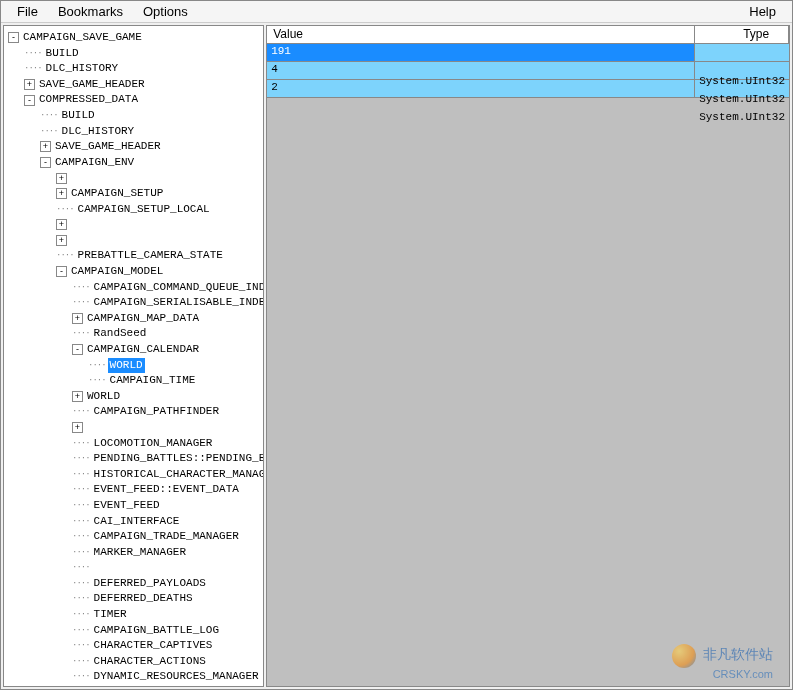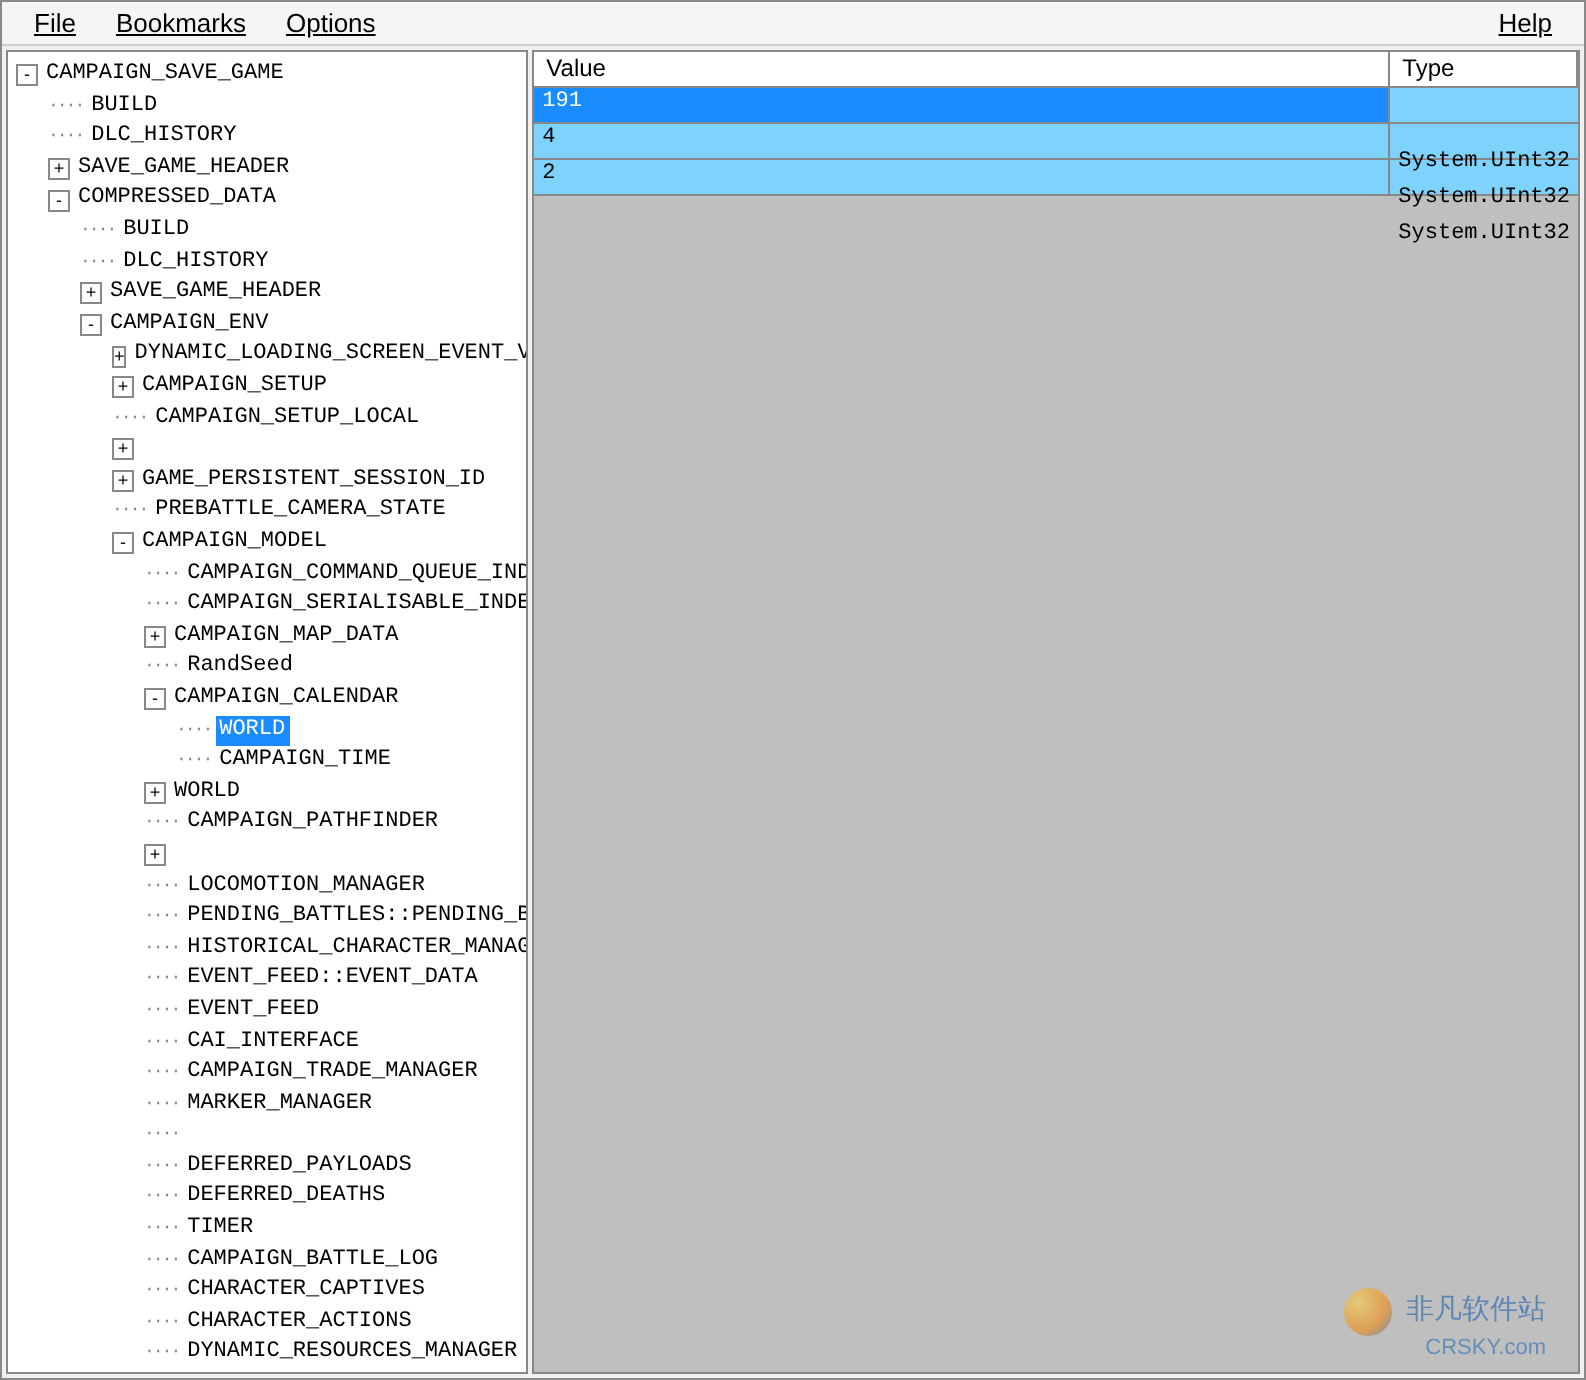--- a/index.html
+++ b/index.html
@@ -12,21 +12,20 @@
   overflow: hidden;
   border: 1px solid #888;
 }
 .menubar {
   display: flex;
   background: #f5f5f5;
   border-bottom: 1px solid #ccc;
   padding: 2px 6px;
   height: 22px;
   align-items: center;
-  text-decoration: underline;
 }
 .menu-item {
   padding: 2px 10px;
   cursor: default;
   font-size: 13px;
 }
 .help-menu {
   margin-left: auto;
 }
 .main {
@@ -50,20 +49,21 @@
   margin: 2px;
   display: flex;
   flex-direction: column;
   position: relative;
 }
 .table-header {
   display: flex;
   background: #fff;
   border-bottom: 1px solid #888;
   height: 18px;
+  gap: 42px;
 }
 .th {
   padding: 1px 6px;
   border-right: 1px solid #888;
   font-size: 12px;
   background: #fff;
 }
 .th-value { flex: 0 0 428px; }
 .th-type { flex: 1; }
 .table-body { flex: 1; }
@@ -190,36 +190,34 @@
       <div class="node" style="padding-left: 36px;">
         <span class="toggle">+</span>
         <span class="node-label">SAVE_GAME_HEADER</span>
       </div>
       <div class="node" style="padding-left: 36px;">
         <span class="toggle">-</span>
         <span class="node-label">CAMPAIGN_ENV</span>
       </div>
       <div class="node" style="padding-left: 52px;">
         <span class="toggle">+</span>
-        <span class="node-label">DYNAMIC_LOADING_SCREEN_EVENT_V</span>
       </div>
       <div class="node" style="padding-left: 52px;">
         <span class="toggle">+</span>
         <span class="node-label">CAMPAIGN_SETUP</span>
       </div>
       <div class="node" style="padding-left: 52px;">
         <span class="dots">····</span>
         <span class="node-label">CAMPAIGN_SETUP_LOCAL</span>
       </div>
       <div class="node" style="padding-left: 52px;">
         <span class="toggle">+</span>
       </div>
       <div class="node" style="padding-left: 52px;">
         <span class="toggle">+</span>
-        <span class="node-label">GAME_PERSISTENT_SESSION_ID</span>
       </div>
       <div class="node" style="padding-left: 52px;">
         <span class="dots">····</span>
         <span class="node-label">PREBATTLE_CAMERA_STATE</span>
       </div>
       <div class="node" style="padding-left: 52px;">
         <span class="toggle">-</span>
         <span class="node-label">CAMPAIGN_MODEL</span>
       </div>
       <div class="node" style="padding-left: 68px;">

